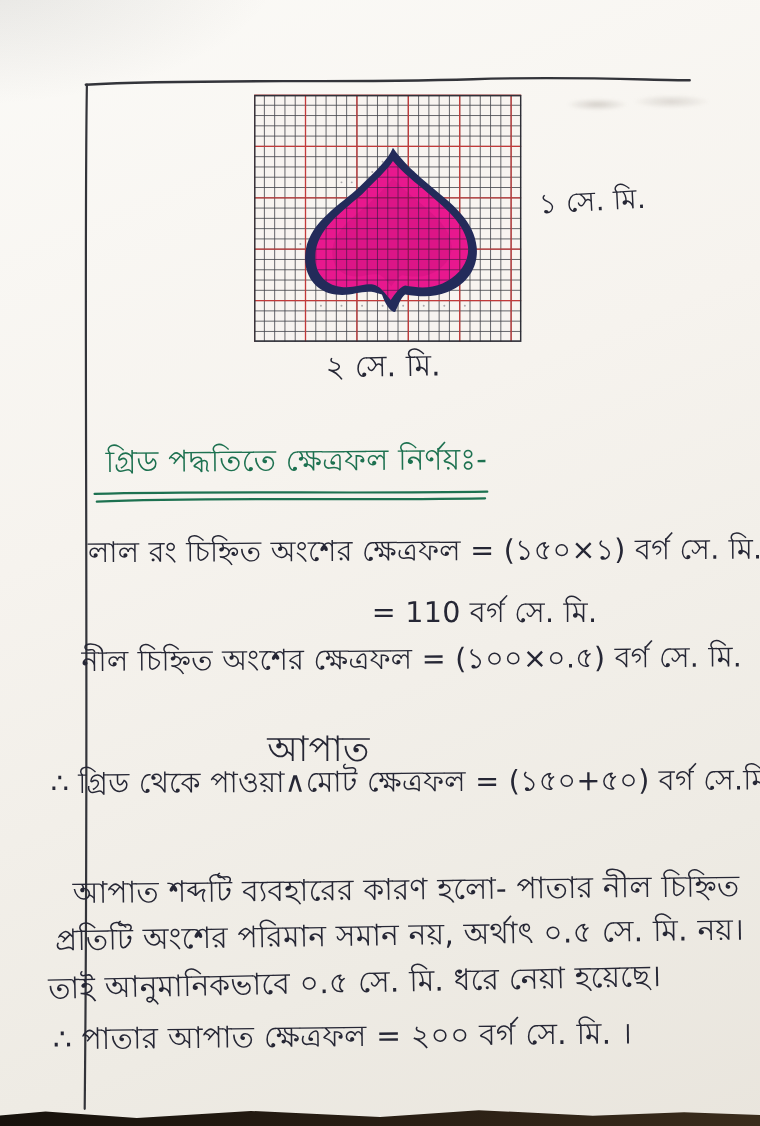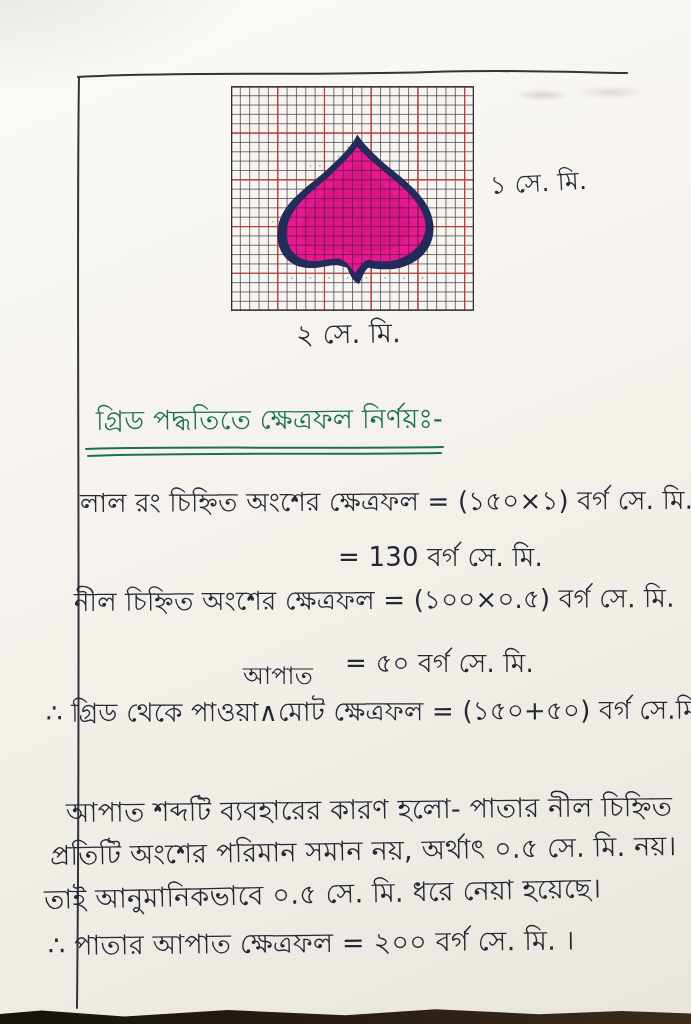--- a/index.html
+++ b/index.html
@@ -28,21 +28,21 @@
   }
   .heading {
     color:var(--green); font-size:27px; left:96px; top:404px; transform:rotate(-0.4deg);
   }
   .l-unit-right { left:490px; top:170px; font-size:25px; transform:rotate(-3deg); }
   .l-unit-bottom { left:296px; top:318px; font-size:27px; transform:rotate(-1deg); }
   .l-red      { left:80px;  top:487px; transform:rotate(-0.3deg); }
   .l-redres   { left:338px; top:541px; }
   .l-blue     { left:74px;  top:586px; transform:rotate(-0.4deg); }
   .l-blueres  { left:345px; top:647px; }
-  .l-insert   { left:243px; top:661px; font-size:24px; }
+  .l-insert   { left:243px; top:661px; font-size:32px; }
   .l-total    { left:46px;  top:697px; transform:rotate(-0.3deg); }
   .l-totalres { left:355px; top:755px; }
   .l-note1    { left:66px;  top:796px; font-size:27px; transform:rotate(-0.6deg); }
   .l-note2    { left:50px;  top:839px; font-size:27px; transform:rotate(-0.9deg); }
   .l-note3    { left:44px;  top:883px; font-size:27px; transform:rotate(-1.2deg); }
   .l-concl    { left:48px;  top:929px; font-size:27px; transform:rotate(-0.6deg); }
   .smudge {
     position:absolute; left:498px; top:82px; width:150px; height:26px;
     background:
       radial-gradient(40px 8px at 30% 50%, rgba(120,110,100,0.28), rgba(0,0,0,0) 70%),
@@ -241,23 +241,22 @@
       </g>
       <rect x="0.6" y="0.6" width="241.38000000000002" height="222.72000000000003" fill="none" stroke="#2f3038" stroke-width="1.4"></rect>
     </svg>
 
   <div class="hand l-unit-right">১ সে. মি.</div>
   <div class="hand l-unit-bottom">২ সে. মি.</div>
 
   <div class="hand heading">গ্রিড পদ্ধতিতে ক্ষেত্রফল নির্ণয়ঃ-</div>
 
   <div class="hand l-red">লাল রং চিহ্নিত অংশের ক্ষেত্রফল = (১৫০×১) বর্গ সে. মি.</div>
-  <div class="hand l-redres">= 130 বর্গ সে. মি.</div>
+  <div class="hand l-redres">= 110 বর্গ সে. মি.</div>
   <div class="hand l-blue">নীল চিহ্নিত অংশের ক্ষেত্রফল  = (১০০×০.৫) বর্গ সে. মি.</div>
-  <div class="hand l-blueres">= ৫০ বর্গ সে. মি.</div>
   <div class="hand l-insert">আপাত</div>
   <div class="hand l-total">∴ গ্রিড থেকে পাওয়া∧মোট ক্ষেত্রফল = (১৫০+৫০) বর্গ সে.মি</div>
 
   <div class="hand l-note1">আপাত শব্দটি ব্যবহারের কারণ হলো- পাতার নীল চিহ্নিত</div>
   <div class="hand l-note2">প্রতিটি অংশের পরিমান সমান নয়, অর্থাৎ ০.৫ সে. মি. নয়।</div>
   <div class="hand l-note3">তাই আনুমানিকভাবে ০.৫ সে. মি. ধরে নেয়া হয়েছে।</div>
   <div class="hand l-concl">∴ পাতার আপাত ক্ষেত্রফল = ২০০ বর্গ সে. মি. ।</div>
 
   <div class="smudge"></div>
   <div class="table-edge"></div>

